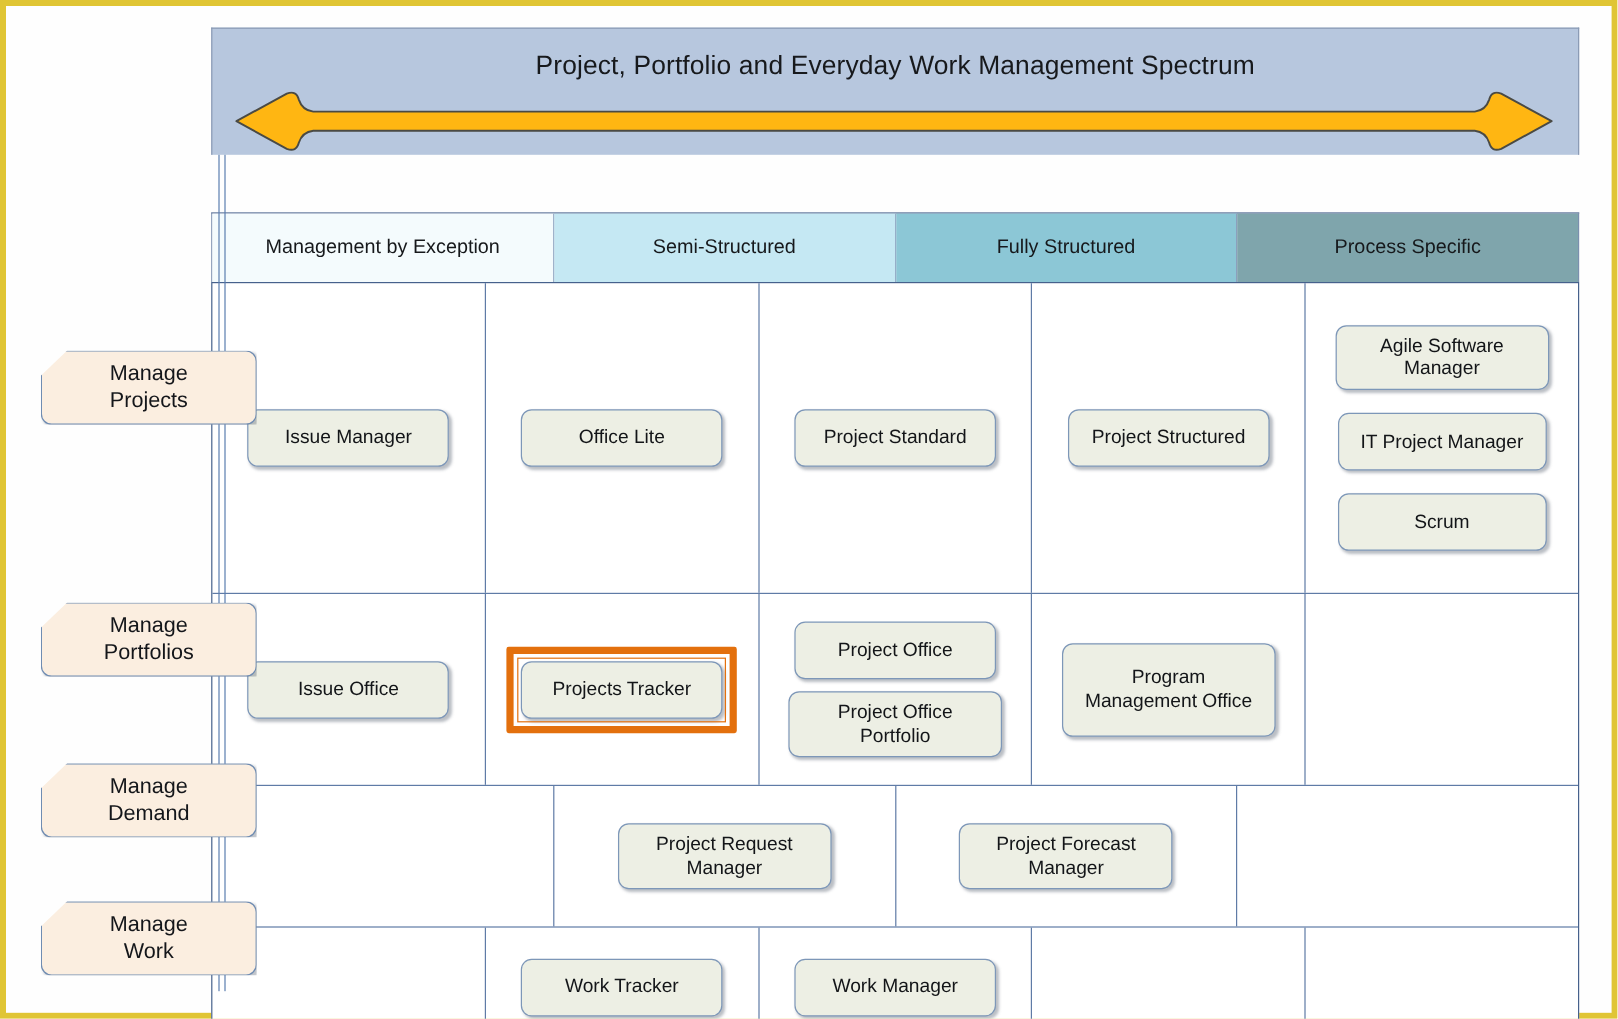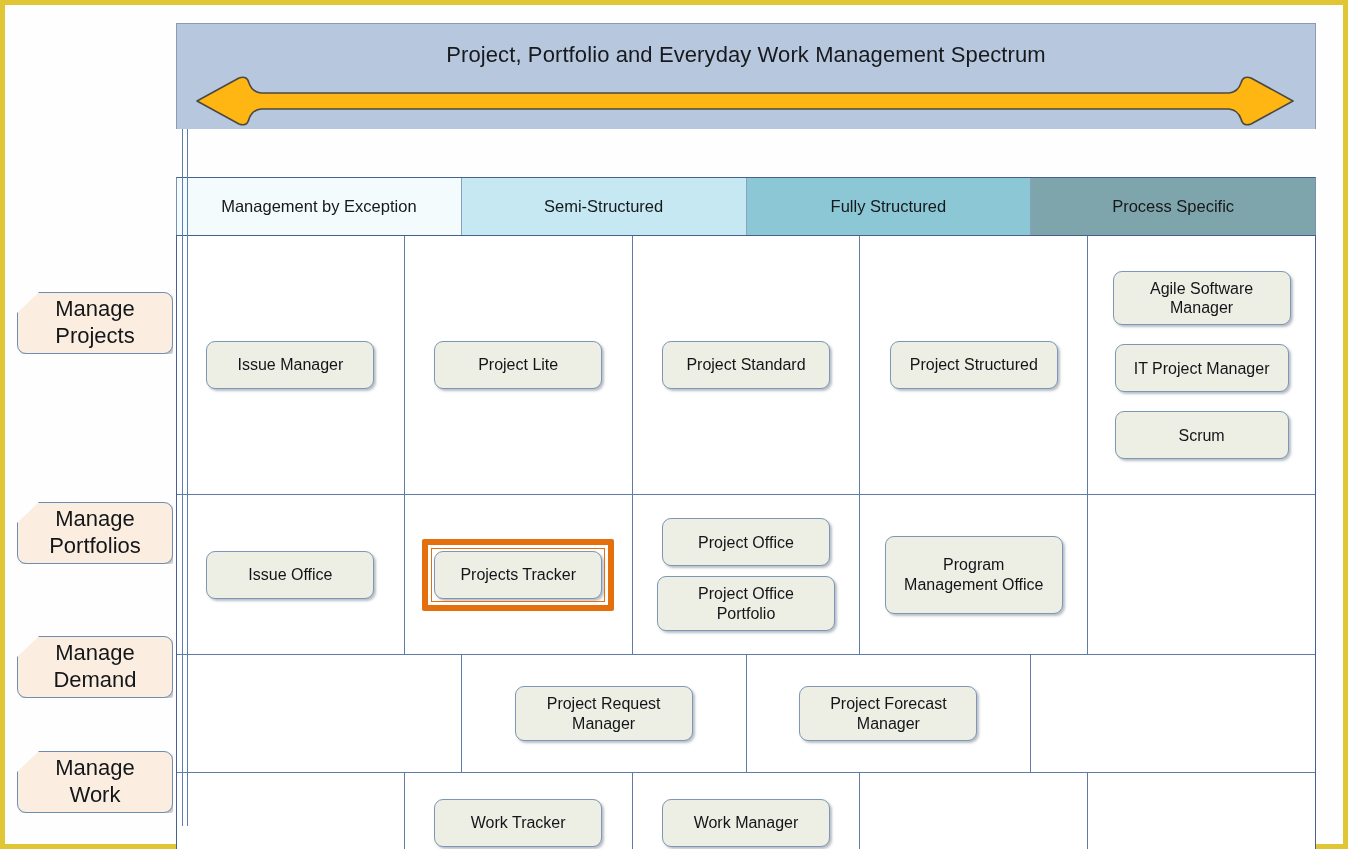--- a/index.html
+++ b/index.html
@@ -145,30 +145,30 @@
     background: #ffffff;
     border: 6px solid #e3700d;
     outline: 1.5px solid #e3700d;
     outline-offset: -10px;
     border-radius: 2px;
   }
 
   
   .row-tag {
     position: absolute;
-    left: 12px;
-    width: 156px;
+    left: 29px;
+    width: 180px;
     height: 62px;
     background: #fbeee0;
     border: 1.4px solid #6f8cb2;
     display: flex;
     align-items: center;
     justify-content: center;
     text-align: center;
-    font-size: 22px;
+    font-size: 18px;
     color: #14161a;
     line-height: 1.22;
     border-radius: 9px;
     box-shadow: 2px 2px 2.5px rgba(90,100,115,.38);
     clip-path: polygon(0% 34%, 22px 0%, 100% 0%, 100% 100%, 0% 100%);
     z-index: 8;
   }
 
   .tag-label { pointer-events: none; }
 </style>
@@ -215,21 +215,21 @@
       </div>
     </div>
 
     <div id="body-grid">
 
       <div class="grid-row" style="height:259px">
         <div class="grid-cell">
           <div class="node">Issue Manager</div>
         </div>
         <div class="grid-cell">
-          <div class="node">Project Lite</div>
+          <div class="node">Office Lite</div>
         </div>
         <div class="grid-cell">
           <div class="node">Project Standard</div>
         </div>
         <div class="grid-cell">
           <div class="node">Project Structured</div>
         </div>
         <div class="grid-cell" style="gap:19px">
           <div class="node wide">Agile Software Manager</div>
           <div class="node wide">IT Project Manager</div>

